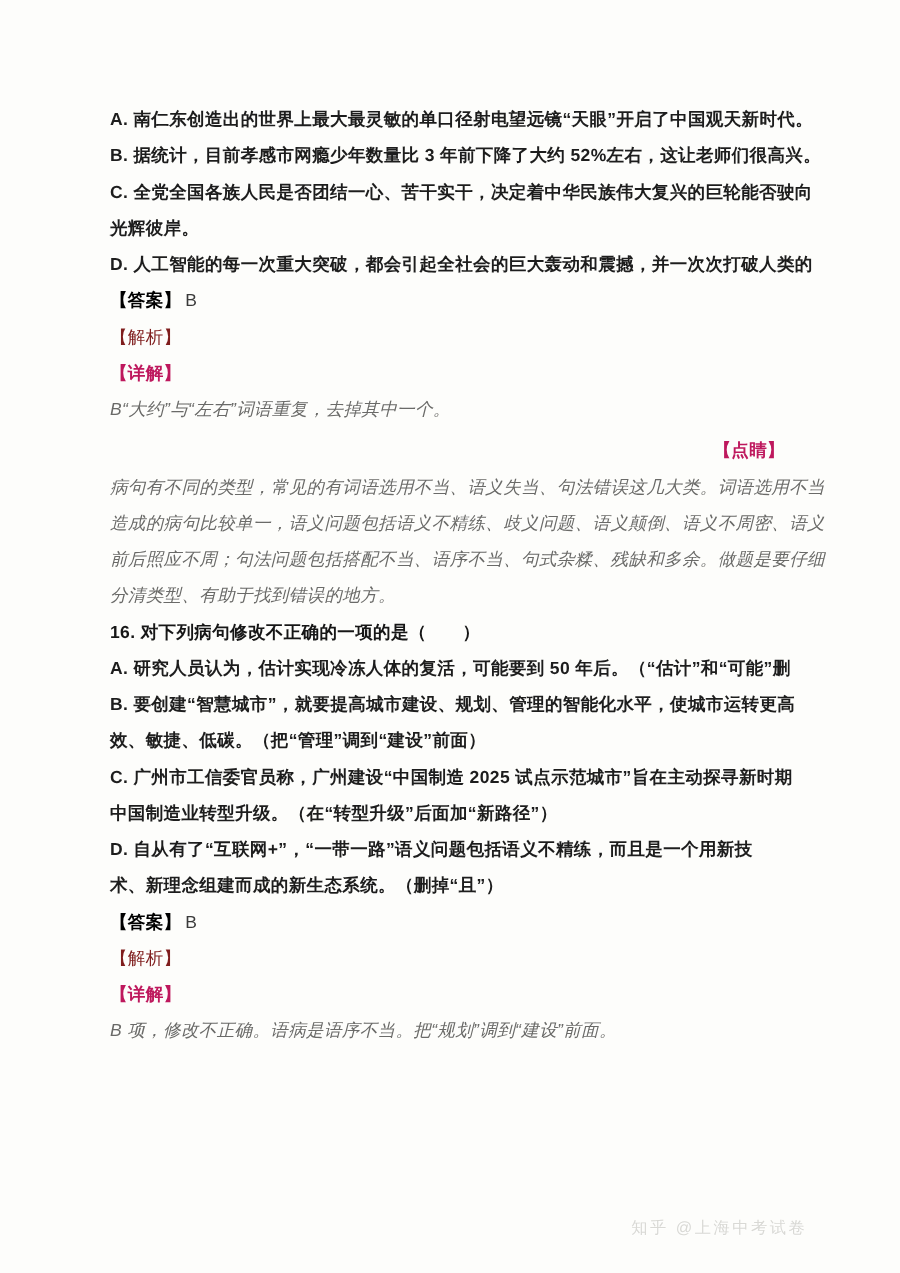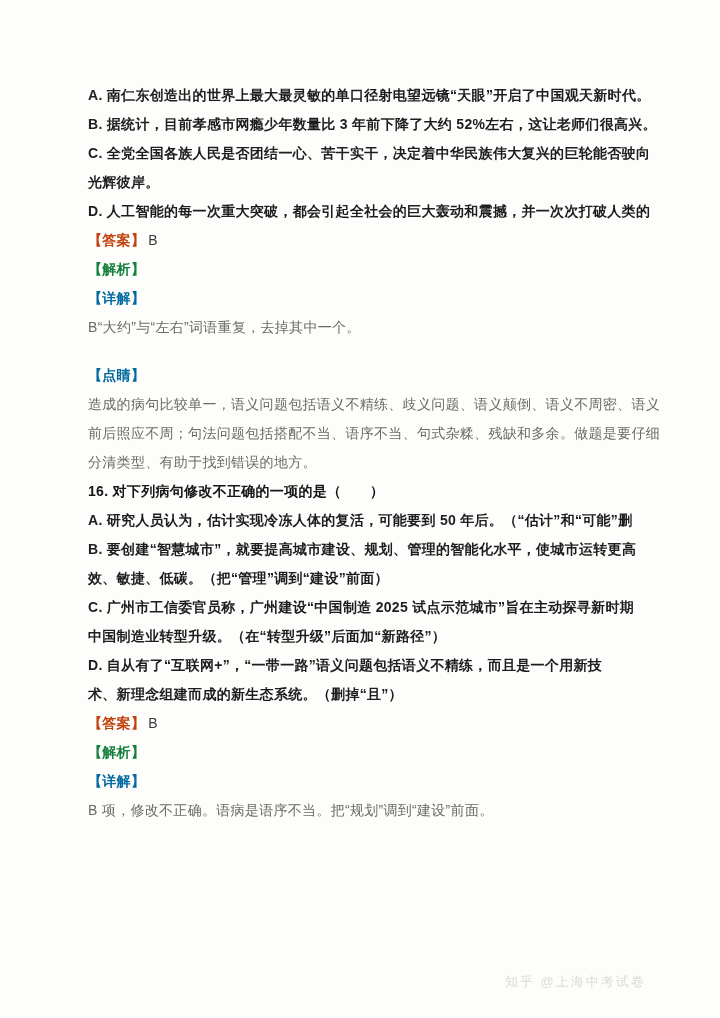--- a/index.html
+++ b/index.html
@@ -20,26 +20,26 @@
   }
   .line{
     font-size:14px;
     line-height:29px;
     letter-spacing:0.3px;
     white-space:nowrap;
     color:#1f1f1f;
   }
   .opt{font-weight:700;color:#1d1d1d;}
   .q{font-weight:700;color:#161616;}
-  .lbl-dark{font-weight:700;color:#15803d;}
-  .lbl-gray{font-weight:600;color:#0369a1;}
-  .gray{font-weight:400;color:#6a6a68;}
-  .ans-line .ans-label{font-weight:700;color:#c2410c;}
+  .lbl-dark{font-weight:400;color:#7f1d1d;}
+  .lbl-gray{font-weight:600;color:#be185d;}
+  .gray{font-weight:400;color:#6a6a68;font-style:italic;}
+  .ans-line .ans-label{font-weight:700;color:#000000;}
   .ans-line .ans-value{font-weight:400;color:#3a3a3a;margin-left:3px;}
-  .gap-before{margin-top:19px;}
+  .gap-before{margin-top:4px;text-align:right;}
   .watermark{
     position:absolute;
     left:505px;top:973px;
     font-size:13px;
     letter-spacing:2px;
     color:#d9d9d5;
     text-shadow:0 1px 1px #ffffff;
     white-space:nowrap;
   }
 </style>
@@ -55,20 +55,21 @@
     <div class="line opt">光辉彼岸。</div>
     <div class="line opt">D. 人工智能的每一次重大突破，都会引起全社会的巨大轰动和震撼，并一次次打破人类的</div>
 
     <div class="line ans-line">
       <span class="ans-label">【答案】</span><span class="ans-value">B</span>
     </div>
     <div class="line lbl-dark">【解析】</div>
     <div class="line lbl-gray">【详解】</div>
     <div class="line gray">B“大约”与“左右”词语重复，去掉其中一个。</div>
     <div class="line lbl-gray gap-before">【点睛】</div>
+    <div class="line gray">病句有不同的类型，常见的有词语选用不当、语义失当、句法错误这几大类。词语选用不当</div>
     <div class="line gray">造成的病句比较单一，语义问题包括语义不精练、歧义问题、语义颠倒、语义不周密、语义</div>
     <div class="line gray">前后照应不周；句法问题包括搭配不当、语序不当、句式杂糅、残缺和多余。做题是要仔细</div>
     <div class="line gray">分清类型、有助于找到错误的地方。</div>
 
     <div class="line q">16. 对下列病句修改不正确的一项的是（　　）</div>
     <div class="line opt">A. 研究人员认为，估计实现冷冻人体的复活，可能要到 50 年后。（“估计”和“可能”删</div>
     <div class="line opt">B. 要创建“智慧城市”，就要提高城市建设、规划、管理的智能化水平，使城市运转更高</div>
     <div class="line opt">效、敏捷、低碳。（把“管理”调到“建设”前面）</div>
     <div class="line opt">C. 广州市工信委官员称，广州建设“中国制造 2025 试点示范城市”旨在主动探寻新时期</div>
     <div class="line opt">中国制造业转型升级。（在“转型升级”后面加“新路径”）</div>

